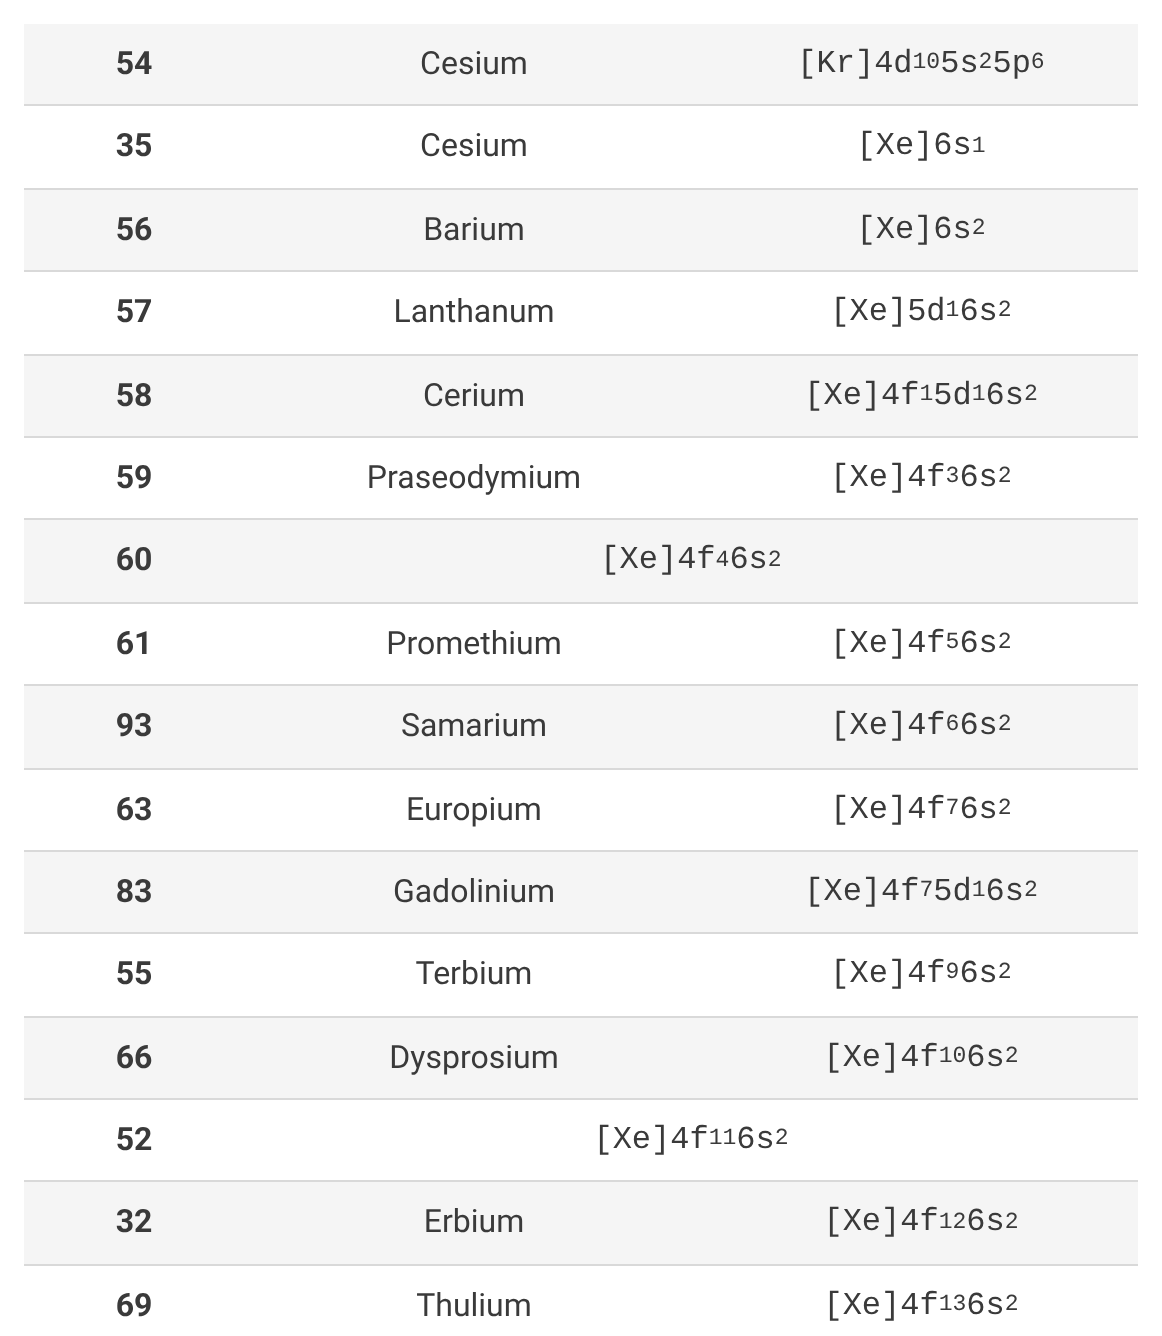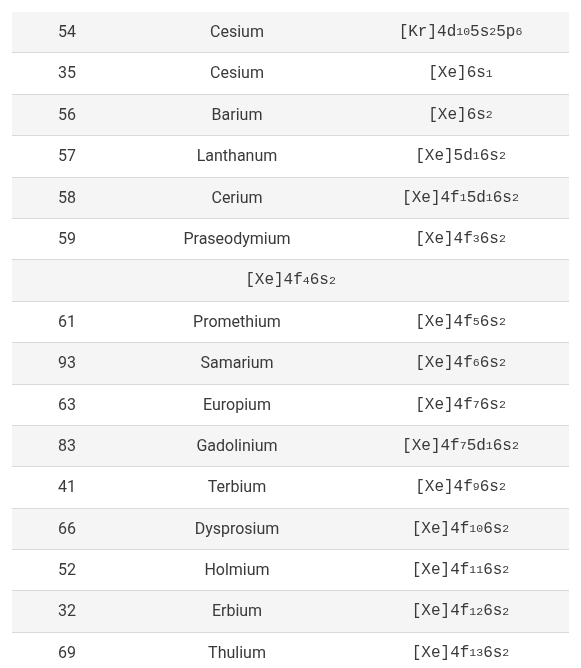--- a/index.html
+++ b/index.html
@@ -34,20 +34,21 @@
   .cell {
     display: flex;
     align-items: center;
     justify-content: center;
     padding: 9px 8px;
     text-align: center;
     line-height: 1.4;
   }
   .col-num {
     flex: 0 0 110px;
+    font-weight: bold;
   }
   .col-name {
     flex: 0 0 230px;
   }
   .col-config {
     flex: 1;
     white-space: nowrap;
     font-family: Liberation Mono, monospace;
   }
   sup {
@@ -84,20 +85,21 @@
       <div class="cell col-num">58</div>
       <div class="cell col-name">Cerium</div>
       <div class="cell col-config">[Xe]4f<sup>1</sup>5d<sup>1</sup>6s<sup>2</sup></div>
     </div>
     <div class="row">
       <div class="cell col-num">59</div>
       <div class="cell col-name">Praseodymium</div>
       <div class="cell col-config">[Xe]4f<sup>3</sup>6s<sup>2</sup></div>
     </div>
     <div class="row">
+      <div class="cell col-num">60</div>
       <div class="cell col-config">[Xe]4f<sup>4</sup>6s<sup>2</sup></div>
     </div>
     <div class="row">
       <div class="cell col-num">61</div>
       <div class="cell col-name">Promethium</div>
       <div class="cell col-config">[Xe]4f<sup>5</sup>6s<sup>2</sup></div>
     </div>
     <div class="row">
       <div class="cell col-num">93</div>
       <div class="cell col-name">Samarium</div>
@@ -107,32 +109,31 @@
       <div class="cell col-num">63</div>
       <div class="cell col-name">Europium</div>
       <div class="cell col-config">[Xe]4f<sup>7</sup>6s<sup>2</sup></div>
     </div>
     <div class="row">
       <div class="cell col-num">83</div>
       <div class="cell col-name">Gadolinium</div>
       <div class="cell col-config">[Xe]4f<sup>7</sup>5d<sup>1</sup>6s<sup>2</sup></div>
     </div>
     <div class="row">
-      <div class="cell col-num">41</div>
+      <div class="cell col-num">55</div>
       <div class="cell col-name">Terbium</div>
       <div class="cell col-config">[Xe]4f<sup>9</sup>6s<sup>2</sup></div>
     </div>
     <div class="row">
       <div class="cell col-num">66</div>
       <div class="cell col-name">Dysprosium</div>
       <div class="cell col-config">[Xe]4f<sup>10</sup>6s<sup>2</sup></div>
     </div>
     <div class="row">
       <div class="cell col-num">52</div>
-      <div class="cell col-name">Holmium</div>
       <div class="cell col-config">[Xe]4f<sup>11</sup>6s<sup>2</sup></div>
     </div>
     <div class="row">
       <div class="cell col-num">32</div>
       <div class="cell col-name">Erbium</div>
       <div class="cell col-config">[Xe]4f<sup>12</sup>6s<sup>2</sup></div>
     </div>
     <div class="row">
       <div class="cell col-num">69</div>
       <div class="cell col-name">Thulium</div>

